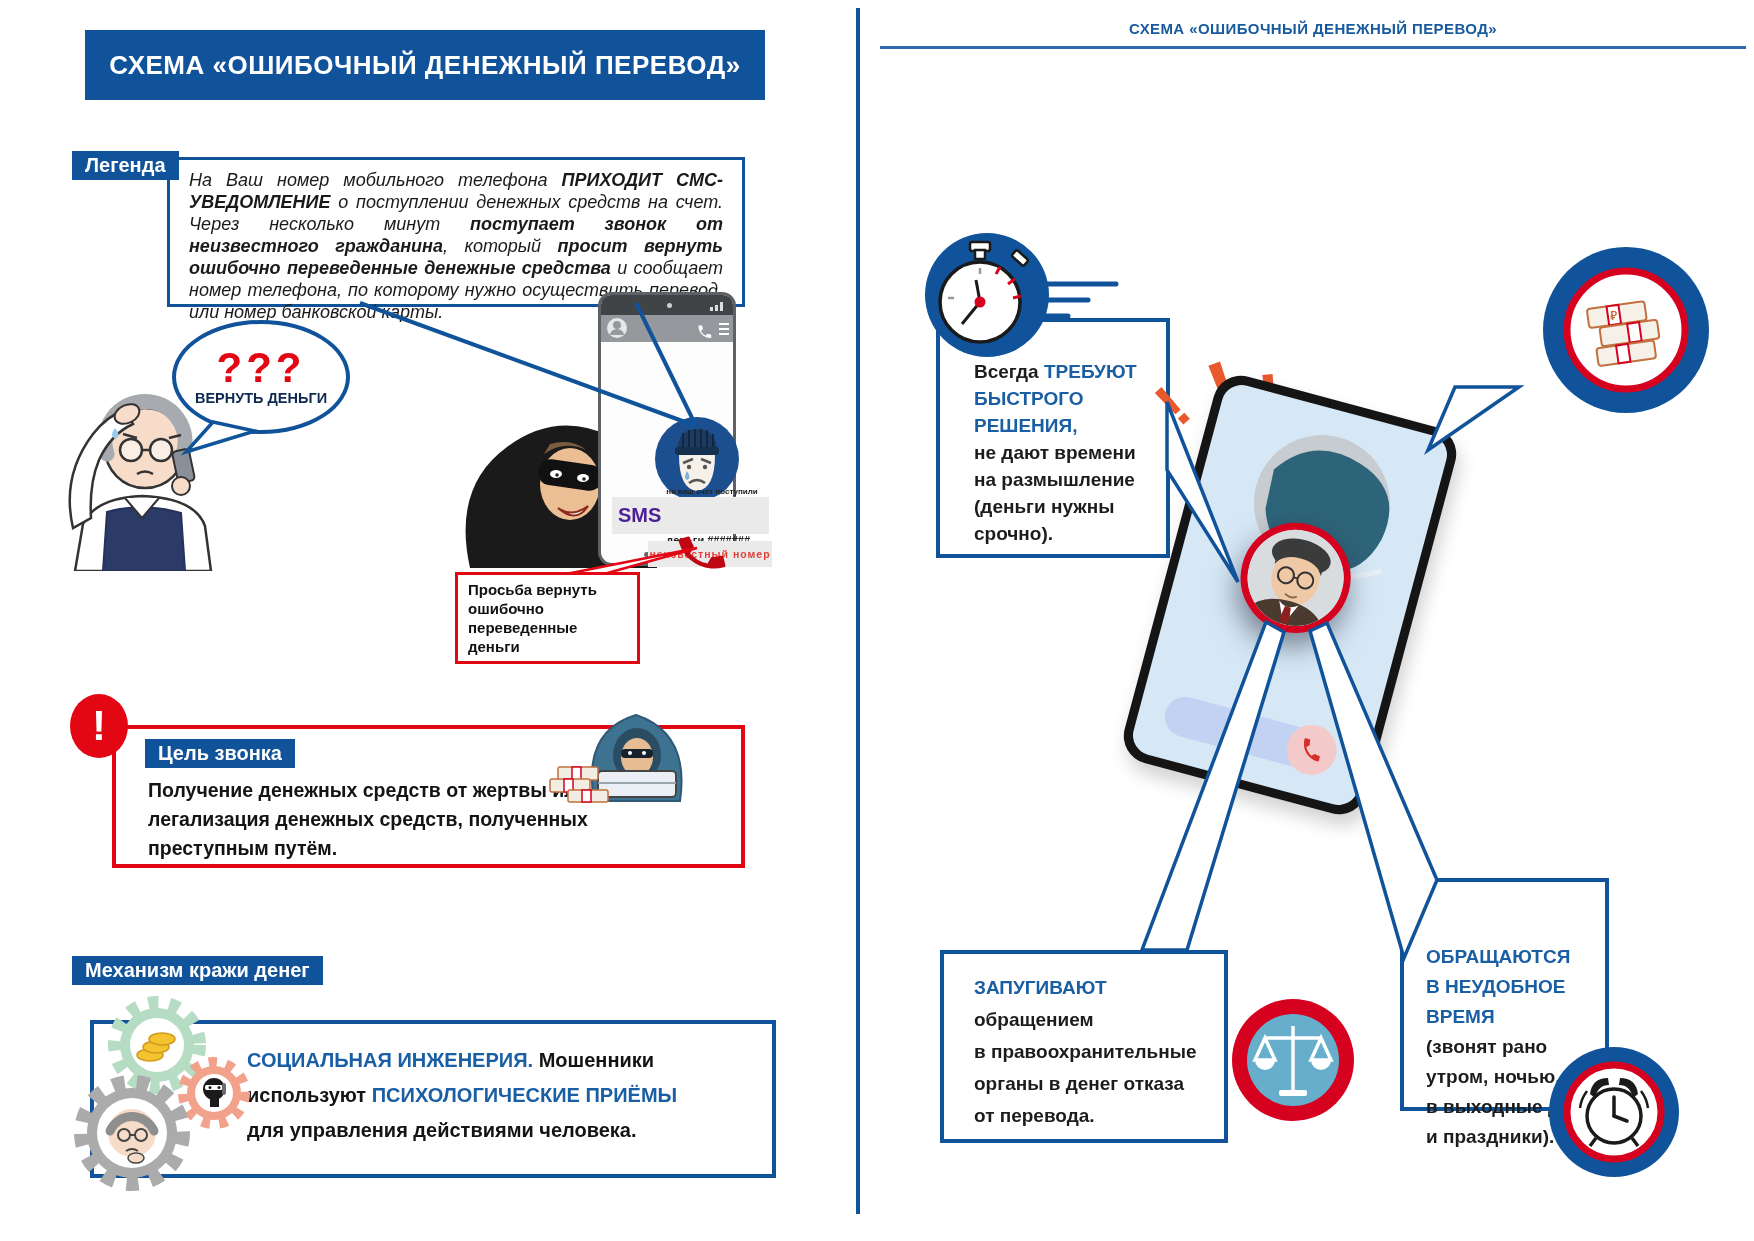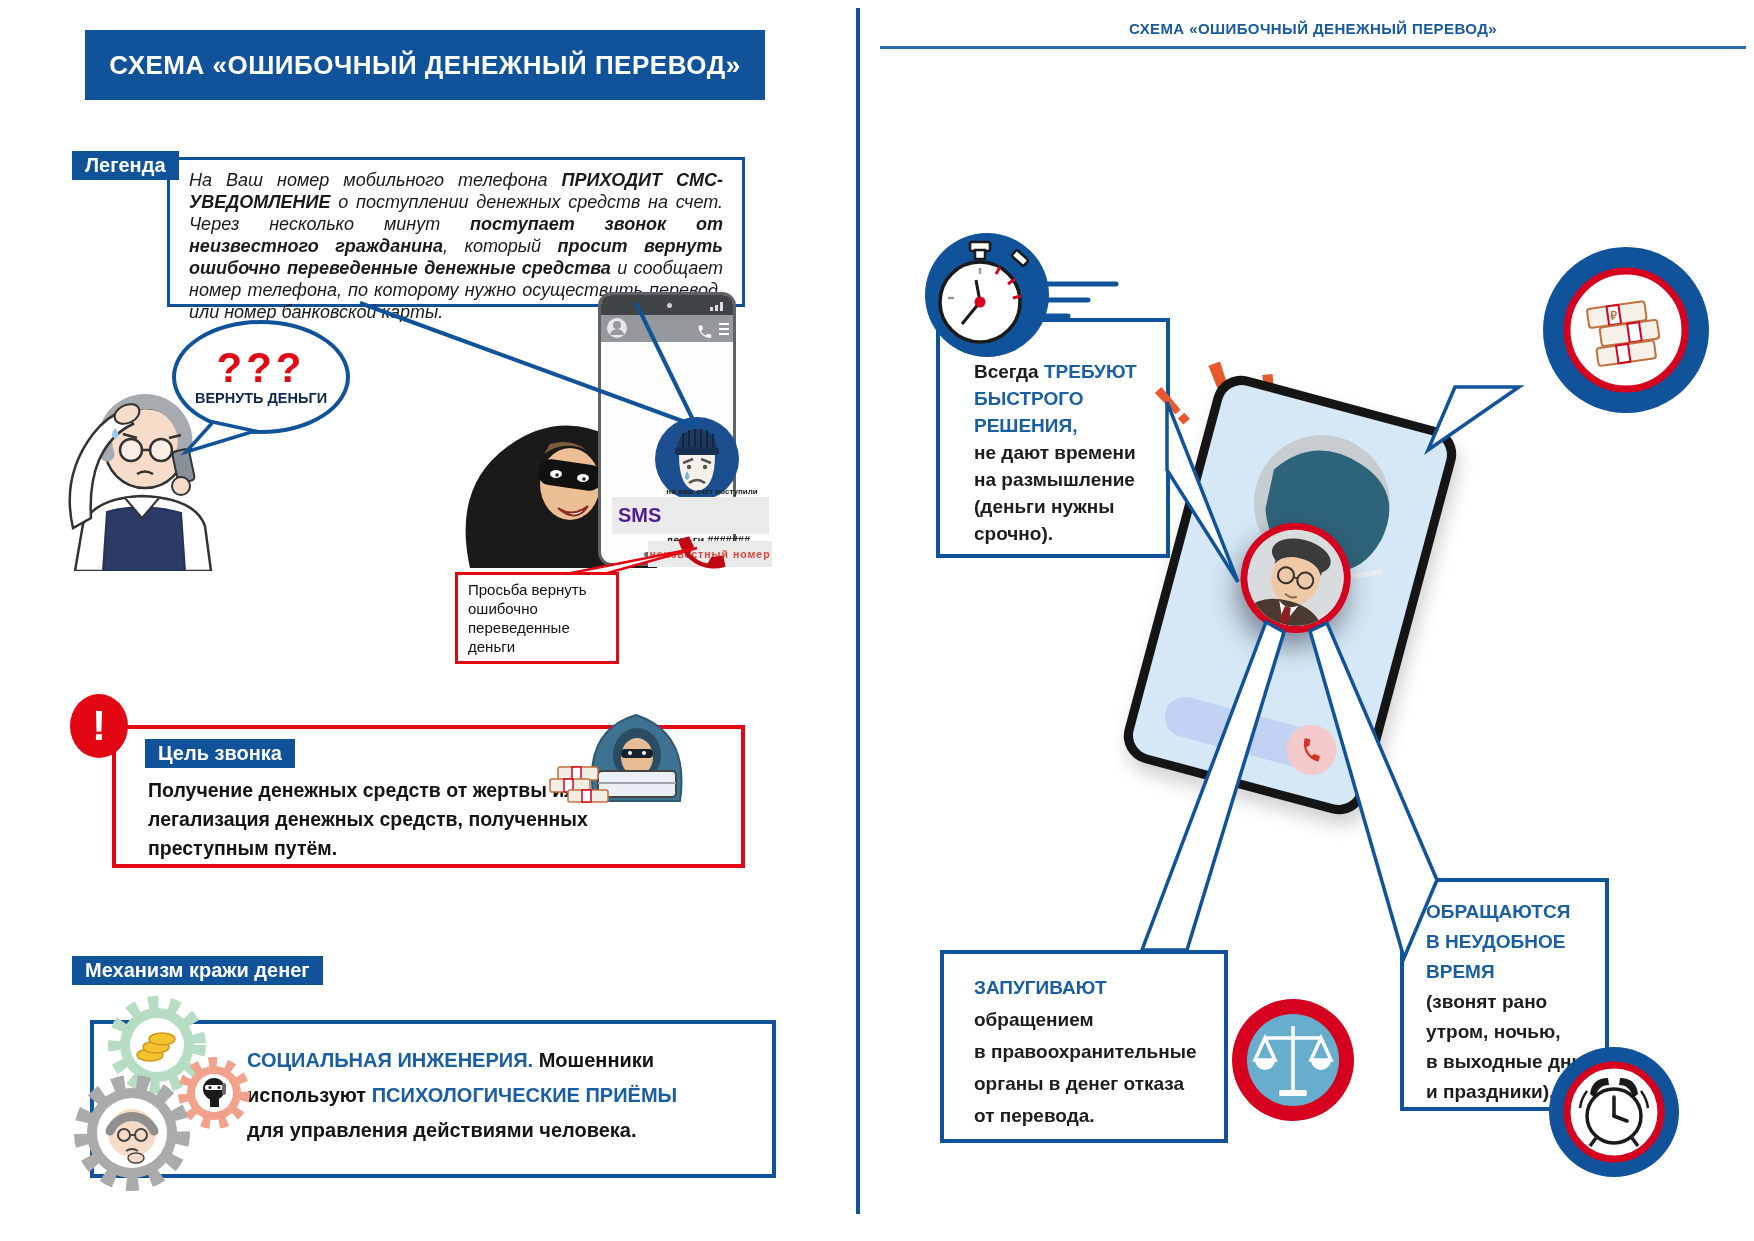--- a/index.html
+++ b/index.html
@@ -28,22 +28,22 @@
   .phone-l .topband{position:absolute;left:0;top:0;width:100%;height:20px;background:#404447;border-radius:10px 10px 0 0;}
   .phone-l .cam{position:absolute;left:50%;top:8px;width:5px;height:5px;border-radius:50%;background:#cfcfcf;}
   .phone-l .navband{position:absolute;left:0;top:20px;width:100%;height:27px;background:#95989C;}
   .phone-l .homebar{position:absolute;left:50%;bottom:6px;width:46px;height:5px;margin-left:-23px;background:#6b6b6b;border-radius:3px;}
   .avatar-l{left:655px;top:417px;width:84px;height:84px;border-radius:50%;background:#1C4F8F;z-index:2;overflow:hidden;}
   .smsbar{left:612px;top:497px;width:157px;height:37px;background:#EAEAEA;display:flex;align-items:center;gap:5px;padding:2px 6px;z-index:3;}
   .smsbar .sms{color:#4c1d95;font-weight:700;font-size:20px;}
   .smsbar .smslines{font-size:8px;line-height:9px;font-weight:700;color:#222;}
   .callerbar{left:648px;top:541px;width:124px;height:26px;background:#EAEAEA;display:flex;align-items:center;justify-content:center;
              color:#E2413B;font-weight:700;font-size:10.5px;letter-spacing:1px;z-index:3;white-space:nowrap;}
-  .note{left:455px;top:572px;width:164px;border:3px solid #E30613;background:#fff;padding:5px 10px;
-        font-weight:400;font-size:15px;line-height:19px;z-index:5;}
+  .note{left:455px;top:572px;width:185px;border:3px solid #E30613;background:#fff;padding:5px 10px;
+        font-weight:700;font-size:15px;line-height:19px;z-index:5;}
   .excl{left:70px;top:694px;width:58px;height:64px;background:#E30613;border-radius:50%;display:flex;align-items:center;
         justify-content:center;color:#fff;font-weight:700;font-size:42px;z-index:3;}
   .goal-box{left:112px;top:725px;width:633px;height:143px;}
   .goal-tag{left:145px;top:739px;z-index:3;}
   .goal-text{left:148px;top:776px;width:470px;font-weight:700;font-size:19.5px;line-height:29px;color:#141414;}
   .mech-tag{left:72px;top:956px;text-align:right;}
   .mech-box{left:90px;top:1020px;width:686px;height:158px;}
   .mech-text{left:247px;top:1043px;width:455px;font-weight:700;font-size:20px;line-height:35px;color:#141414;}
   
   .divider{left:856px;top:8px;width:4px;height:1206px;background:#10539A;}
@@ -51,21 +51,21 @@
   .r-header{left:880px;top:20px;width:866px;text-align:center;color:#185A9E;font-weight:700;font-size:15px;letter-spacing:.4px;}
   .r-rule{left:880px;top:46px;width:866px;height:3px;background:#2B6BAE;}
   .r-banner{left:945px;top:73px;}
   .r-banner .tag-big{background:#10539A;color:#fff;font-weight:700;font-size:19.5px;padding:5px 15px;white-space:nowrap;display:inline-block;}
   .sign1{left:936px;top:318px;width:234px;height:240px;padding:36px 10px 0 34px;}
   .sign2{left:1301px;top:183px;width:337px;height:206px;padding:27px 10px 0 33px;}
   .sign2 .sign-text{line-height:31px;}
   .sign3{left:940px;top:950px;width:288px;height:193px;padding:18px 10px 0 30px;}
   .sign3 .sign-text{line-height:32px;}
   .sign4{left:1400px;top:878px;width:209px;height:233px;padding:15px 8px 0 22px;}
-  .sign4 .sign-text{line-height:30px;}
+  .sign4 .sign-text{line-height:30px;margin-top:45px;}
   .medal{z-index:6;}
   .orange-excl{left:1158px;top:336px;width:150px;height:130px;z-index:1;}
   .orange-excl span{position:absolute;color:#E8592E;font-weight:700;}
   
   .phone-r{left:1165px;top:395px;width:250px;height:400px;background:#151515;border-radius:28px;
            transform:rotate(15deg);z-index:2;box-shadow:6px 10px 18px rgba(0,0,0,.18);}
   .phone-r .screen{position:absolute;left:9px;top:9px;right:9px;bottom:9px;background:#D6E8F6;border-radius:20px;overflow:hidden;}
   .phone-r .avatar{position:absolute;left:62px;top:118px;width:110px;height:110px;border:7px solid #D6001F;border-radius:50%;
                    background:#D8DCDF;overflow:hidden;box-shadow:0 14px 28px rgba(25,25,45,.5);z-index:3;}
   .phone-r .slider{position:absolute;left:26px;top:316px;width:172px;height:40px;background:rgba(176,192,240,.55);border-radius:20px;}

